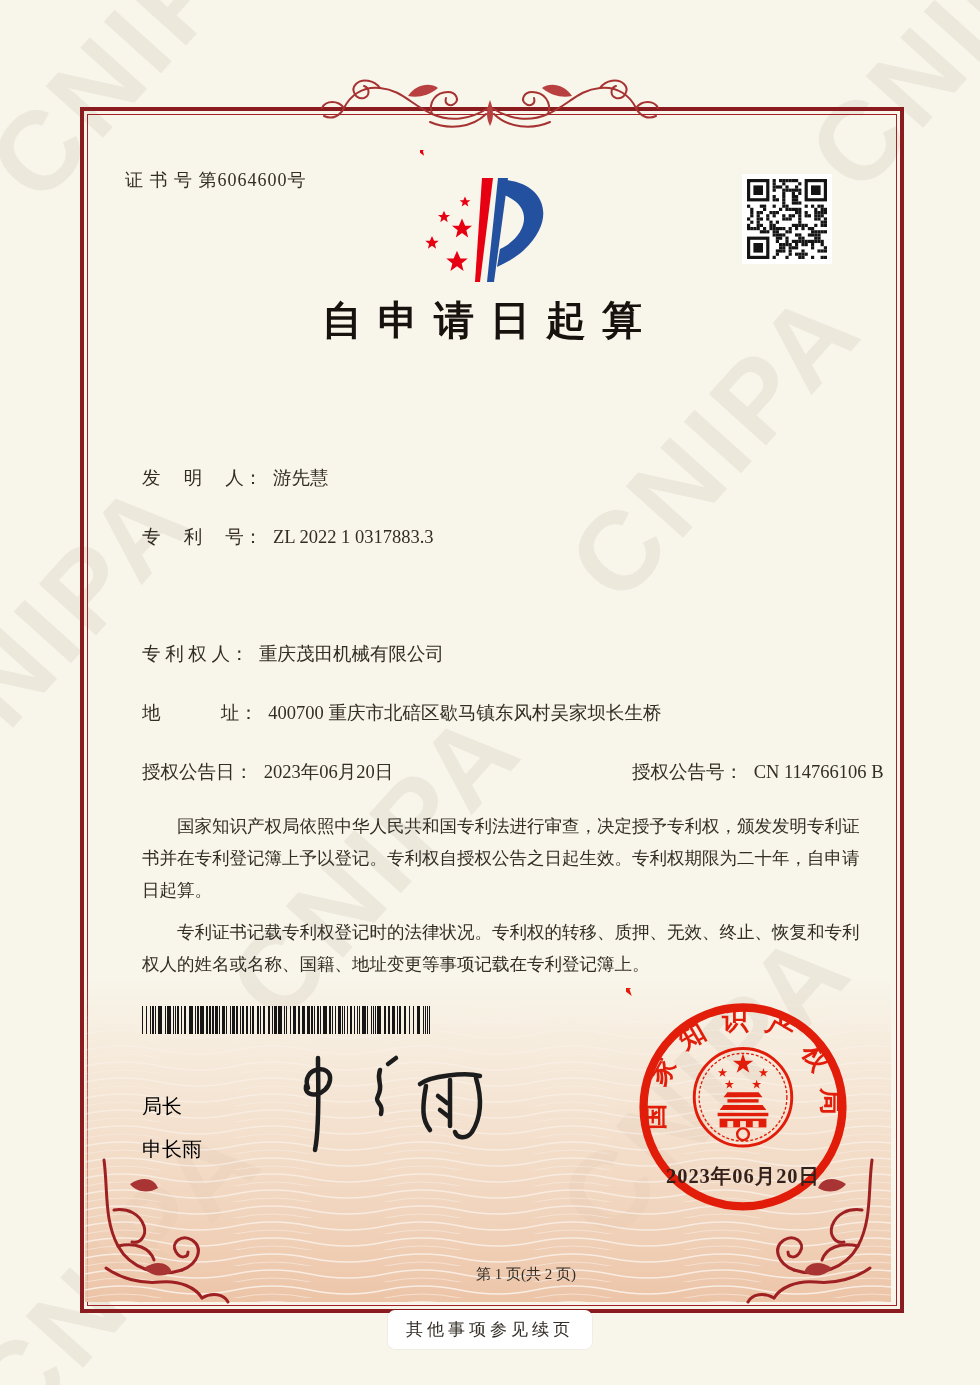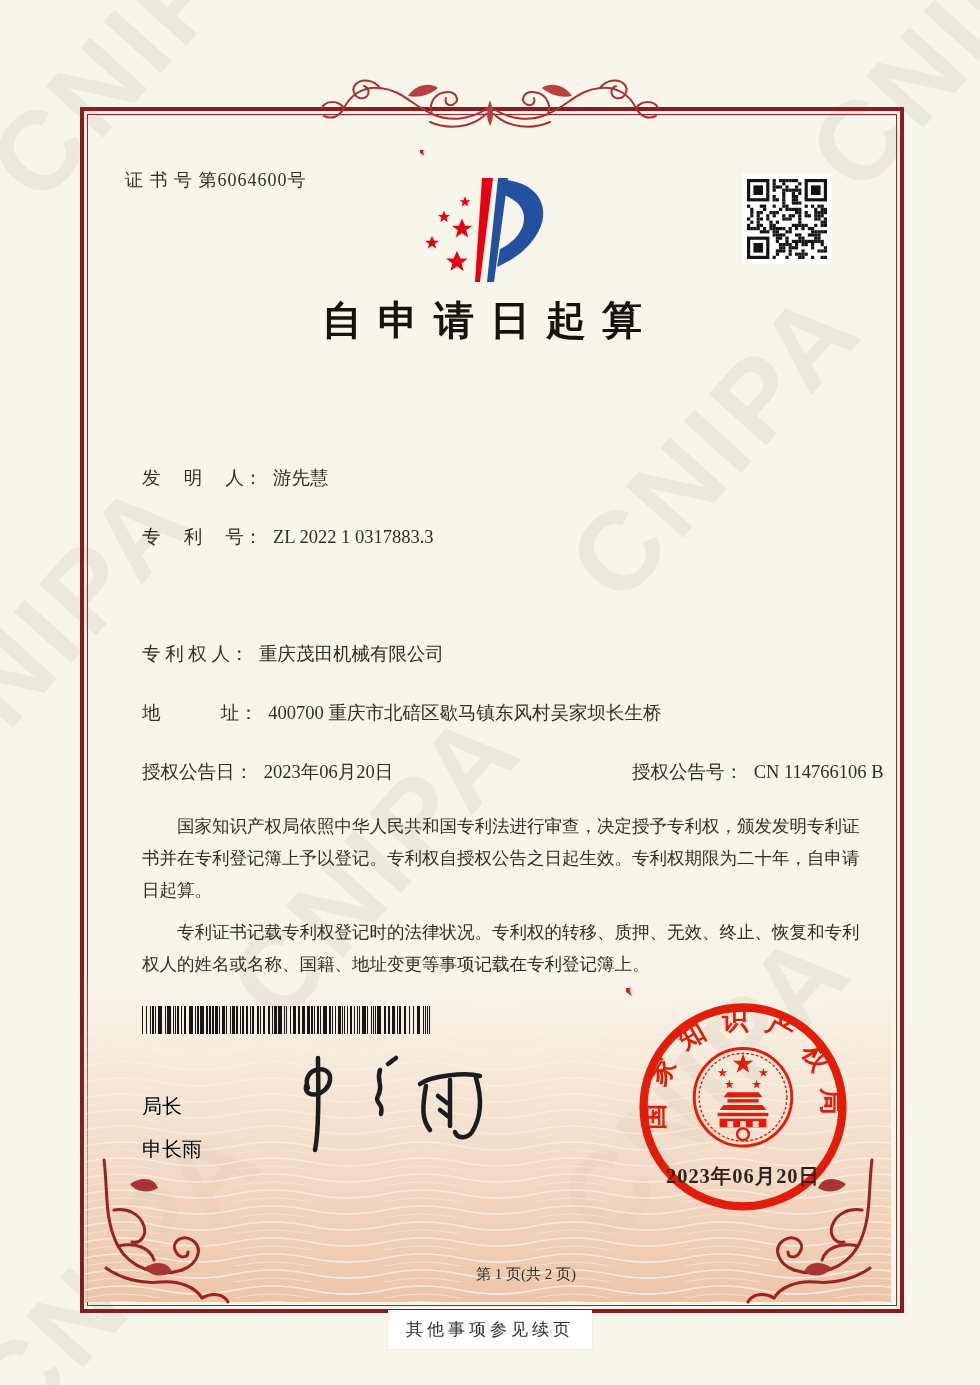--- a/index.html
+++ b/index.html
@@ -26,21 +26,21 @@
   .paras{position:absolute;left:142px;top:810px;width:718px;font-size:17.5px;line-height:32px;}
   .paras p{margin:0 0 10px 0;text-indent:2em;}
   .barcode{position:absolute;left:142px;top:1006px;}
   .signer{position:absolute;left:142px;font-family:"Liberation Sans","DejaVu Sans",sans-serif;
           font-size:20px;color:#000000;}
   .sig{position:absolute;left:278px;top:1044px;}
   .seal{position:absolute;left:626px;top:988px;opacity:.95;}
   .pageind{position:absolute;left:0;top:1265px;width:100%;text-align:center;font-size:15px;margin-left:36px;}
   .contnote{position:absolute;left:0;top:1310px;width:100%;text-align:center;}
   .contnote span{display:inline-block;background:#fff;padding:8px 18px;font-size:17px;
-                 letter-spacing:4px;box-shadow:0 0 0 1px rgba(0,0,0,.03);}
+                 letter-spacing:4px;box-shadow:0 0 0 1px rgba(0,0,0,.03);border-radius:7px;}
   .ornament-top{position:absolute;left:310px;top:70px;z-index:2;}
   .corner{position:absolute;z-index:2;}
 </style>
 </head>
 <body>
 
 <div class="wm" style="left:-50px;top:-20px;">CNIPA</div>
 <div class="wm" style="left:770px;top:-30px;">CNIPA</div>
 <div class="wm" style="left:530px;top:380px;">CNIPA</div>
 <div class="wm" style="left:-140px;top:570px;">CNIPA</div>

